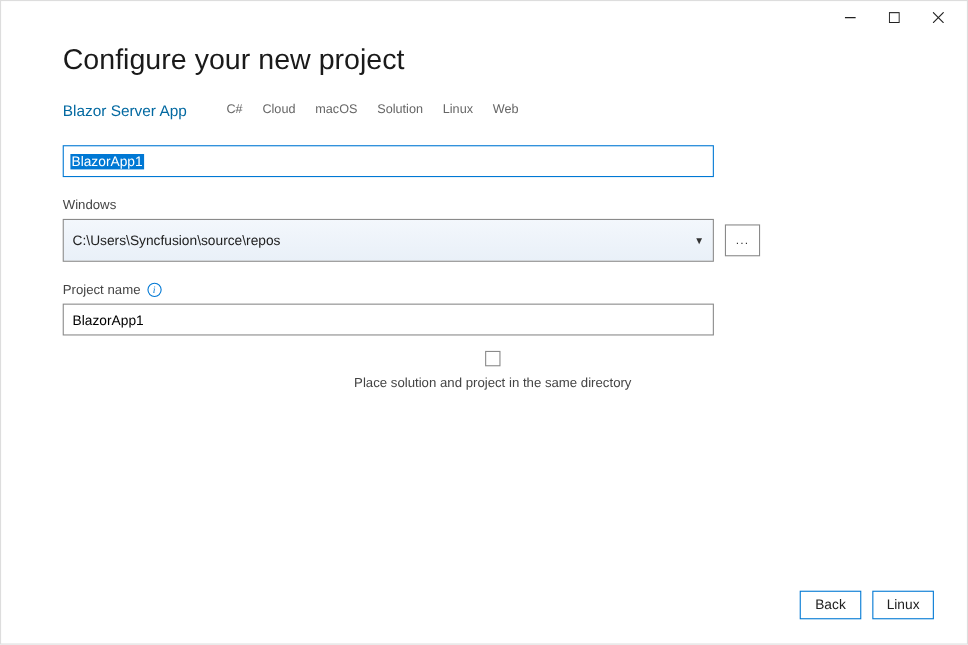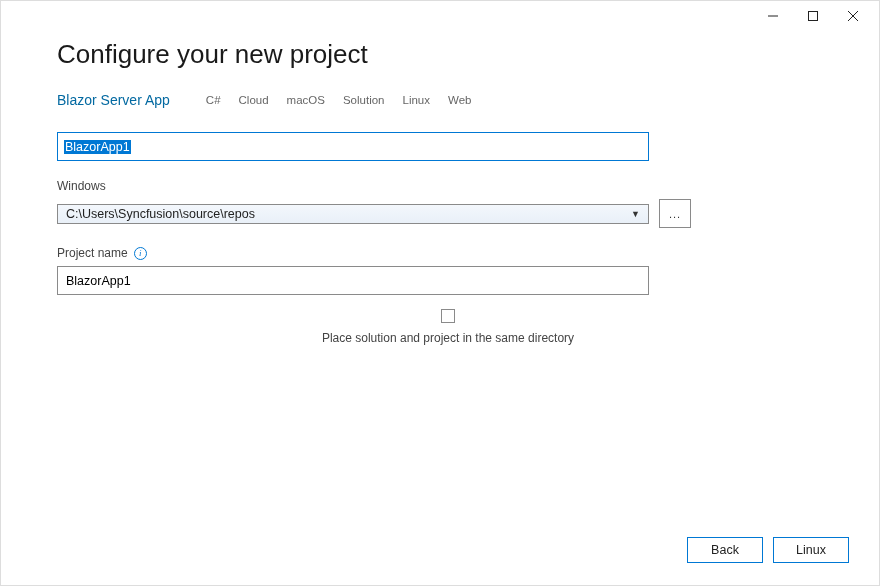--- a/index.html
+++ b/index.html
@@ -86,21 +86,21 @@
       margin-bottom: 18px;
     }
     .location-row {
       display: flex;
       align-items: center;
       gap: 10px;
       margin-bottom: 18px;
     }
     .combo {
       width: 592px;
-      height: 20px;
+      height: 39px;
       border: 1px solid #8a8a8a;
       background: linear-gradient(#F3F7FC, #E9F0F8);
       display: flex;
       align-items: center;
       justify-content: space-between;
       padding: 0 8px 0 8px;
       font-size: 12.5px;
       color: #222;
     }
     .combo .chev {
@@ -151,21 +151,21 @@
       background: #fff;
     }
     .footer {
       position: absolute;
       bottom: 22px;
       right: 30px;
       display: flex;
       gap: 10px;
     }
     .footer-btn {
-      width: 76px;
+      width: 56px;
       height: 26px;
       border: 1px solid #0078D4;
       background: #fff;
       color: #222;
       font-size: 12.5px;
       display: flex;
       align-items: center;
       justify-content: center;
       font-family: inherit;
     }

